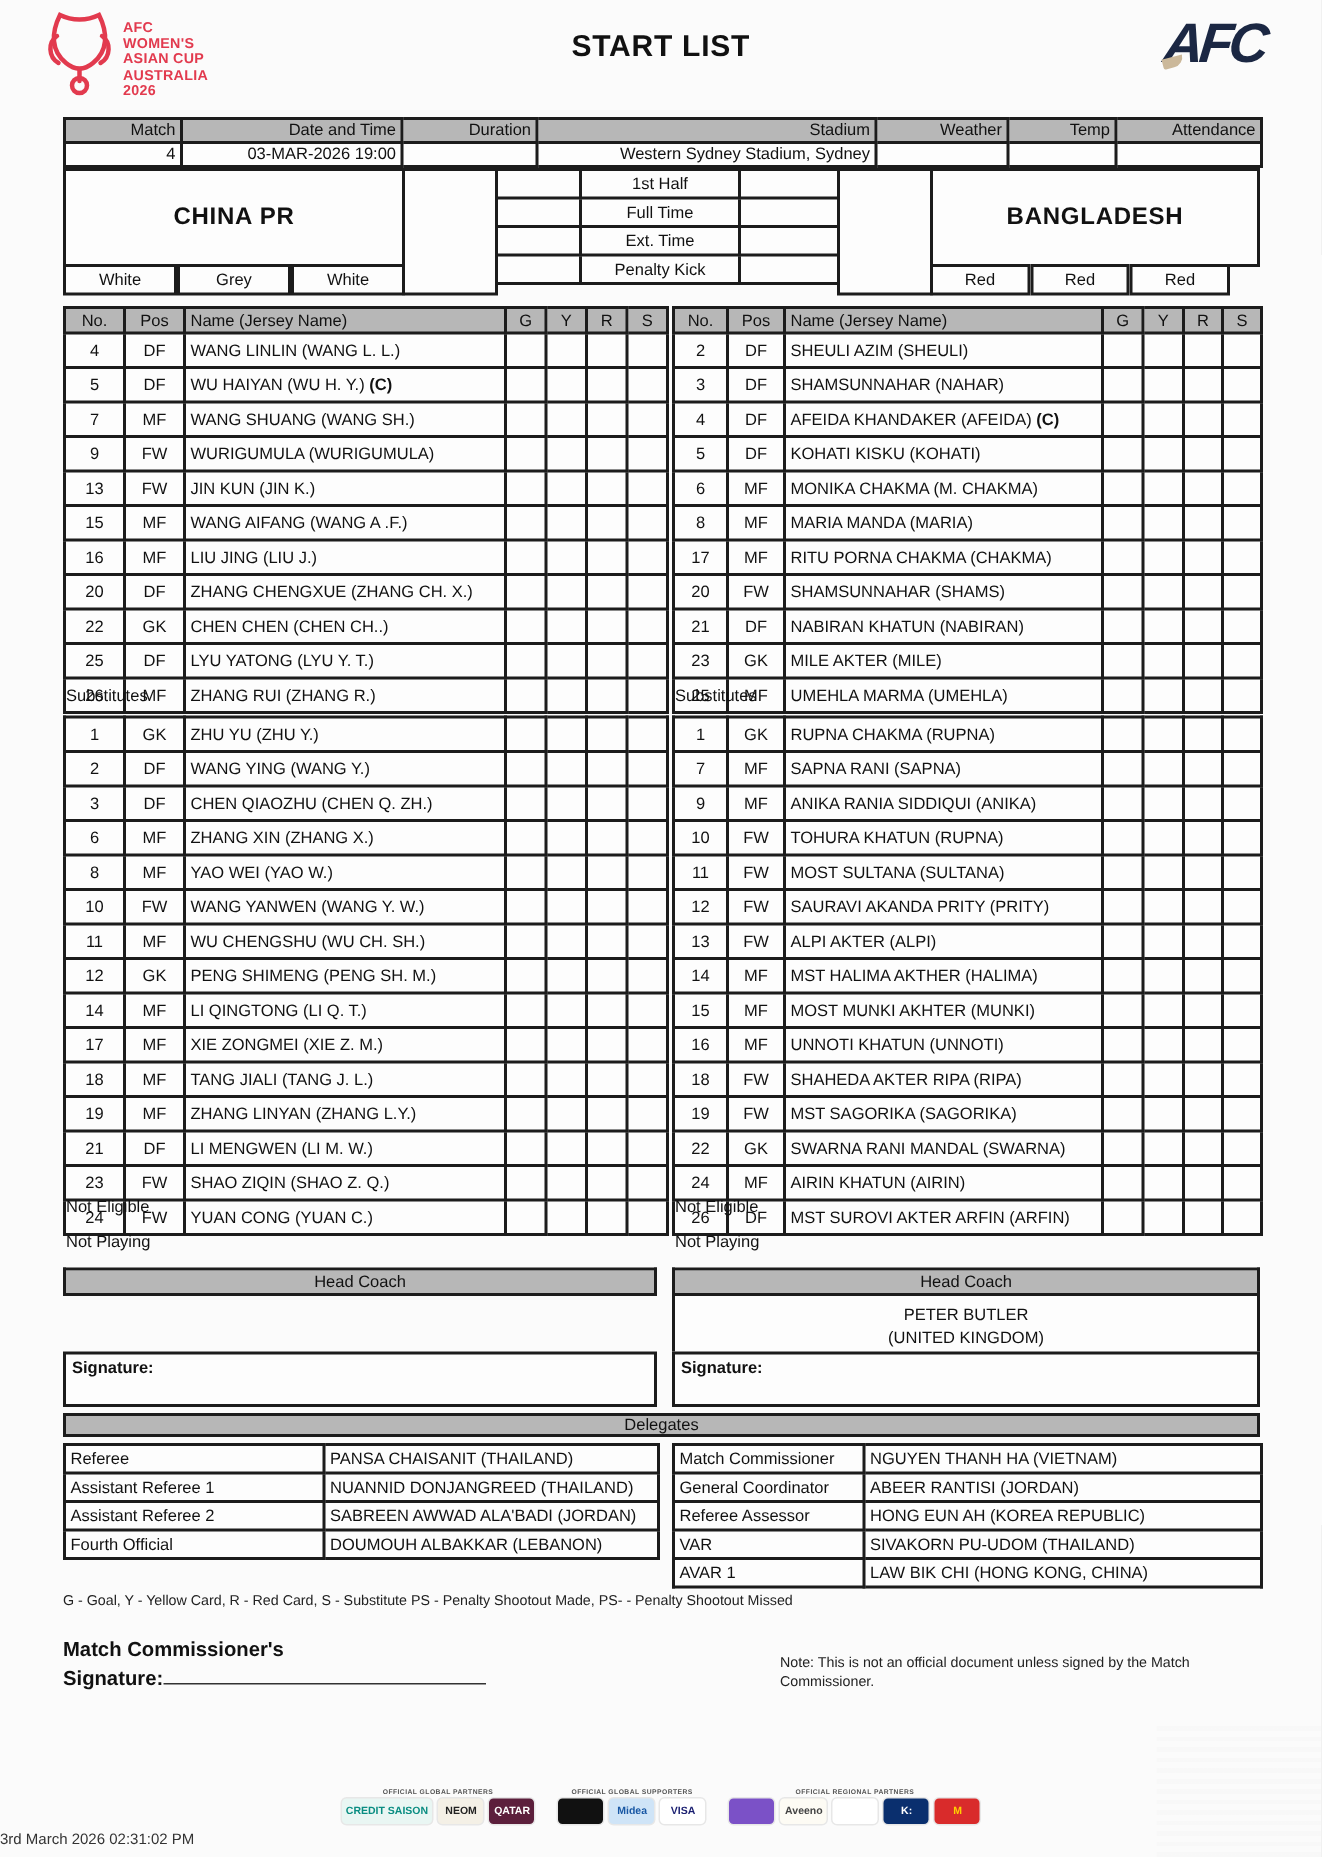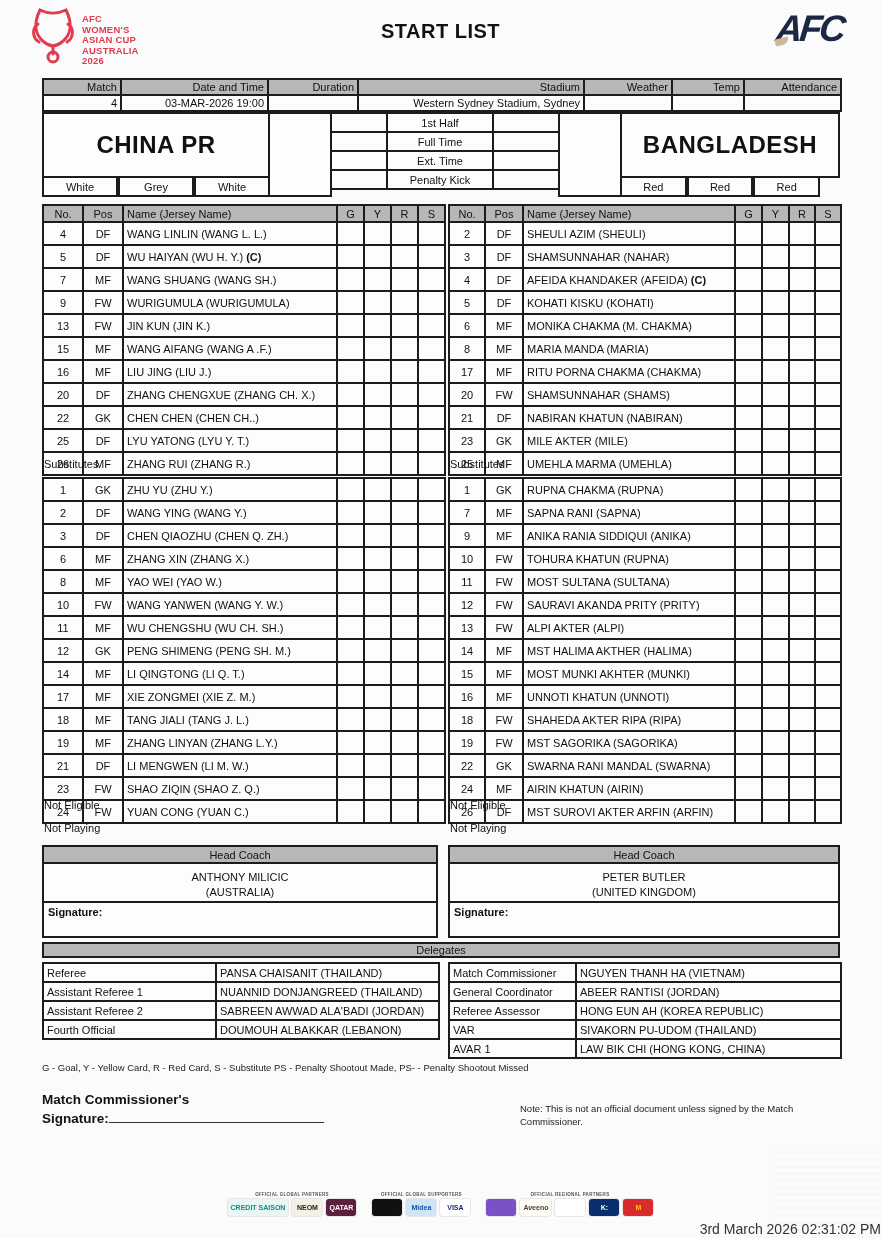--- a/index.html
+++ b/index.html
@@ -23,21 +23,21 @@
   th{height:15px;}
   .c{text-align:center;}
   .name{text-align:left;}
   .cap{font-weight:bold;}
 
   .mi-tbl td, .mi-tbl th{height:14px;text-align:right;}
 
   
   .banner{top:112px;left:42px;width:798px;height:85px;}
   .box{position:absolute;border:2px solid #1c1c1c;background:#fdfdfd;box-sizing:border-box;}
-  .team-name{display:flex;align-items:center;justify-content:center;font-size:24px;font-weight:bold;letter-spacing:.5px;}
+  .team-name{display:flex;align-items:center;justify-content:center;font-size:16px;font-weight:bold;letter-spacing:.5px;}
   .kit{display:flex;align-items:center;justify-content:center;font-size:11px;}
   .score-tbl td{height:17px;}
 
   .sec-label{position:absolute;font-size:11px;color:#111;}
 
   .coach-body{text-align:center;font-size:11px;line-height:15px;padding-top:3px;}
   .sig-label{font-weight:bold;font-size:11px;padding:3px 0 0 4px;}
 
   .delegates-bar{top:942px;left:42px;width:798px;height:16px;background:#b7b7b7;border:2px solid #1c1c1c;
                  box-sizing:border-box;text-align:center;font-size:11px;line-height:13px;}
@@ -51,21 +51,21 @@
   .sig-line{display:inline-block;width:215px;border-bottom:1.5px solid #333;height:12px;}
   .note{top:1102px;left:520px;width:300px;font-size:9.5px;line-height:13px;color:#222;}
 
   
   .sponsors{top:1192px;left:0;width:100%;display:flex;justify-content:center;gap:16px;}
   .sp-group{display:flex;flex-direction:column;align-items:center;gap:2px;}
   .sp-title{font-size:4.5px;letter-spacing:.3px;color:#555;font-weight:bold;}
   .sp-row{display:flex;gap:4px;}
   .sp-logo{min-width:24px;height:17px;border-radius:3px;display:flex;align-items:center;justify-content:center;
            font-size:7px;font-weight:bold;padding:0 3px;box-shadow:0 0 0 1px rgba(0,0,0,.08);}
-  .timestamp{top:1221px;left:0;width:100%;text-align:right;font-size:14px;color:#333;}
+  .timestamp{top:1221px;left:0;width:100%;text-align:left;font-size:10px;color:#333;}
 
   .watermark{position:absolute;right:0;bottom:0;width:110px;height:88px;background:
      repeating-linear-gradient(0deg,rgba(0,0,0,.025) 0 3px,transparent 3px 7px);opacity:.5;}
 </style>
 </head>
 <body>
 
 <div class="page">
 
   <div class="tlogo">
@@ -714,26 +714,20 @@
   <div class="sec-label" style="top:799px;left:44px;">Not Eligible</div>
   <div class="sec-label" style="top:799px;left:450px;">Not Eligible</div>
   <div class="sec-label" style="top:822px;left:44px;">Not Playing</div>
   <div class="sec-label" style="top:822px;left:450px;">Not Playing</div>
 
   <table class="abs" style="top:845px;left:42px;width:396px;">
     <tbody>
       <tr>
           <th class="hdr">Head Coach</th>
         </tr>
-      <tr>
-          <td class="coach-body" style="height:36px;white-space:normal;">
-        <div>ANTHONY MILICIC</div>
-        <div>(AUSTRALIA)</div>
-      </td>
-        </tr>
     </tbody>
   </table>
   <table class="abs" style="top:845px;left:448px;width:392px;">
     <tbody>
       <tr>
           <th class="hdr">Head Coach</th>
         </tr>
       <tr>
           <td class="coach-body" style="height:36px;white-space:normal;">
         <div>PETER BUTLER</div>

